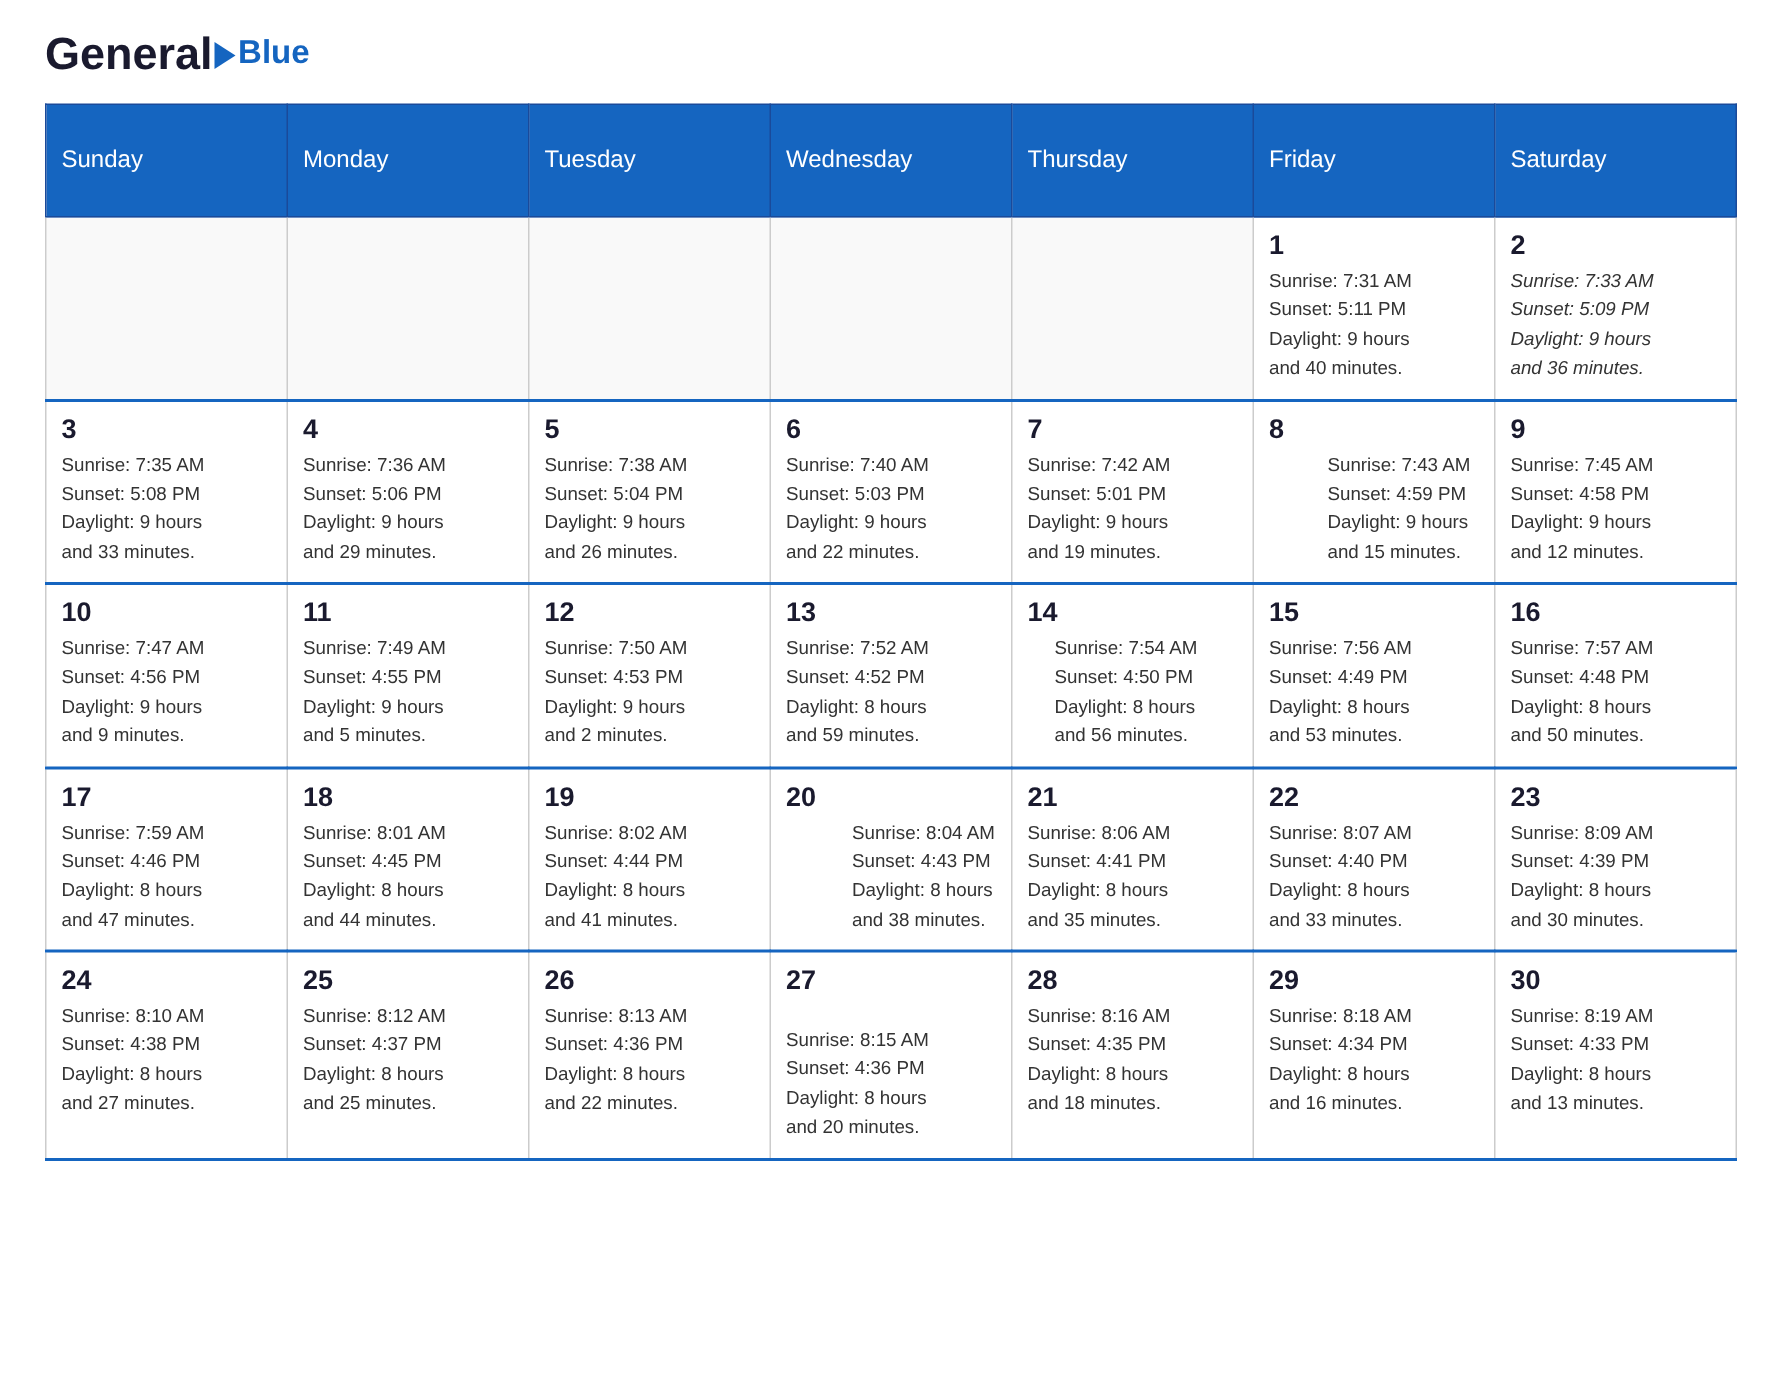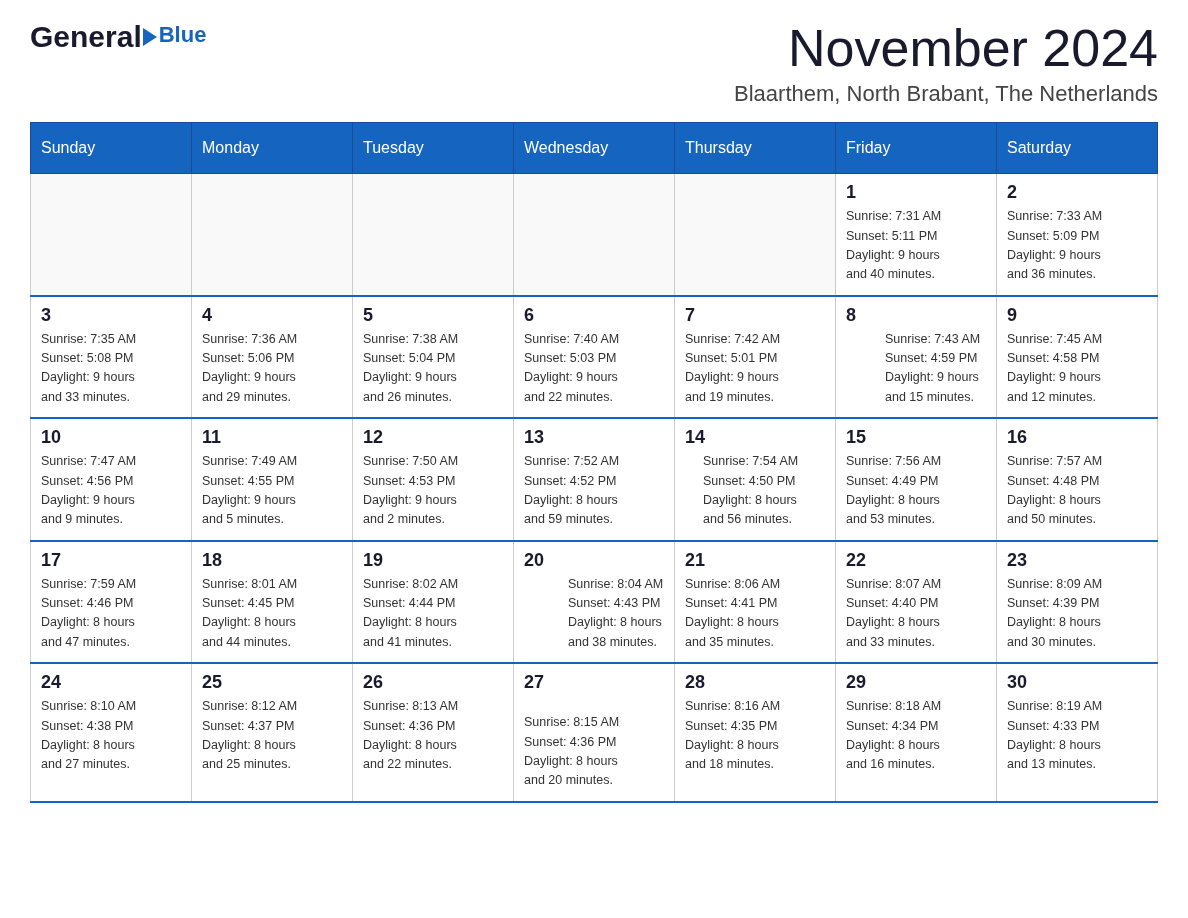--- a/index.html
+++ b/index.html
@@ -42,21 +42,21 @@
       margin-top: 4px;
     }
     .calendar {
       width: 100%;
       border-collapse: collapse;
       margin-top: 15px;
     }
     .calendar thead tr th {
       background: #1565c0;
       color: #fff;
-      padding: 16px 10px;
+      padding: 28px 10px;
       font-size: 16px;
       font-weight: normal;
       text-align: left;
       border: 1px solid #1a4a9a;
     }
     .calendar tbody tr td {
       vertical-align: top;
       padding: 8px 10px 10px 10px;
       border: 1px solid #ccc;
       min-height: 100px;
@@ -99,24 +99,20 @@
 </head>
 <body>
 
 <div class="header">
   <div class="logo">
     <div class="logo-line1">
       <span style="font-size:30px; font-weight:bold; color:#1a1a2e;">General</span>
       <span class="triangle-right"></span>
     </div>
     <span class="logo-blue">Blue</span>
-  </div>
-  <div class="title-section">
-    <h1 class="page-title">November 2024</h1>
-    <p class="subtitle">Blaarthem, North Brabant, The Netherlands</p>
   </div>
 </div>
 
 <table class="calendar">
   <thead>
     <tr>
     <th>Sunday</th>
         <th>Monday</th>
         <th>Tuesday</th>
         <th>Wednesday</th>
@@ -134,21 +130,21 @@
         <td class="empty-cell"></td>
         <td>
           <span class="day-number">1</span>
           <div class="day-info" style="white-space: pre-line;">Sunrise: 7:31 AM
 Sunset: 5:11 PM
 Daylight: 9 hours
 and 40 minutes.</div>
         </td>
         <td>
           <span class="day-number">2</span>
-          <div class="day-info" style="white-space: pre-line;">Sunrise: 7:33 AM
+          <div class="day-info" style="white-space: pre-line; font-style: italic;">Sunrise: 7:33 AM
 Sunset: 5:09 PM
 Daylight: 9 hours
 and 36 minutes.</div>
         </td>
       </tr>
       <tr>
         <td>
           <span class="day-number">3</span>
           <div class="day-info" style="white-space: pre-line;">Sunrise: 7:35 AM
 Sunset: 5:08 PM

